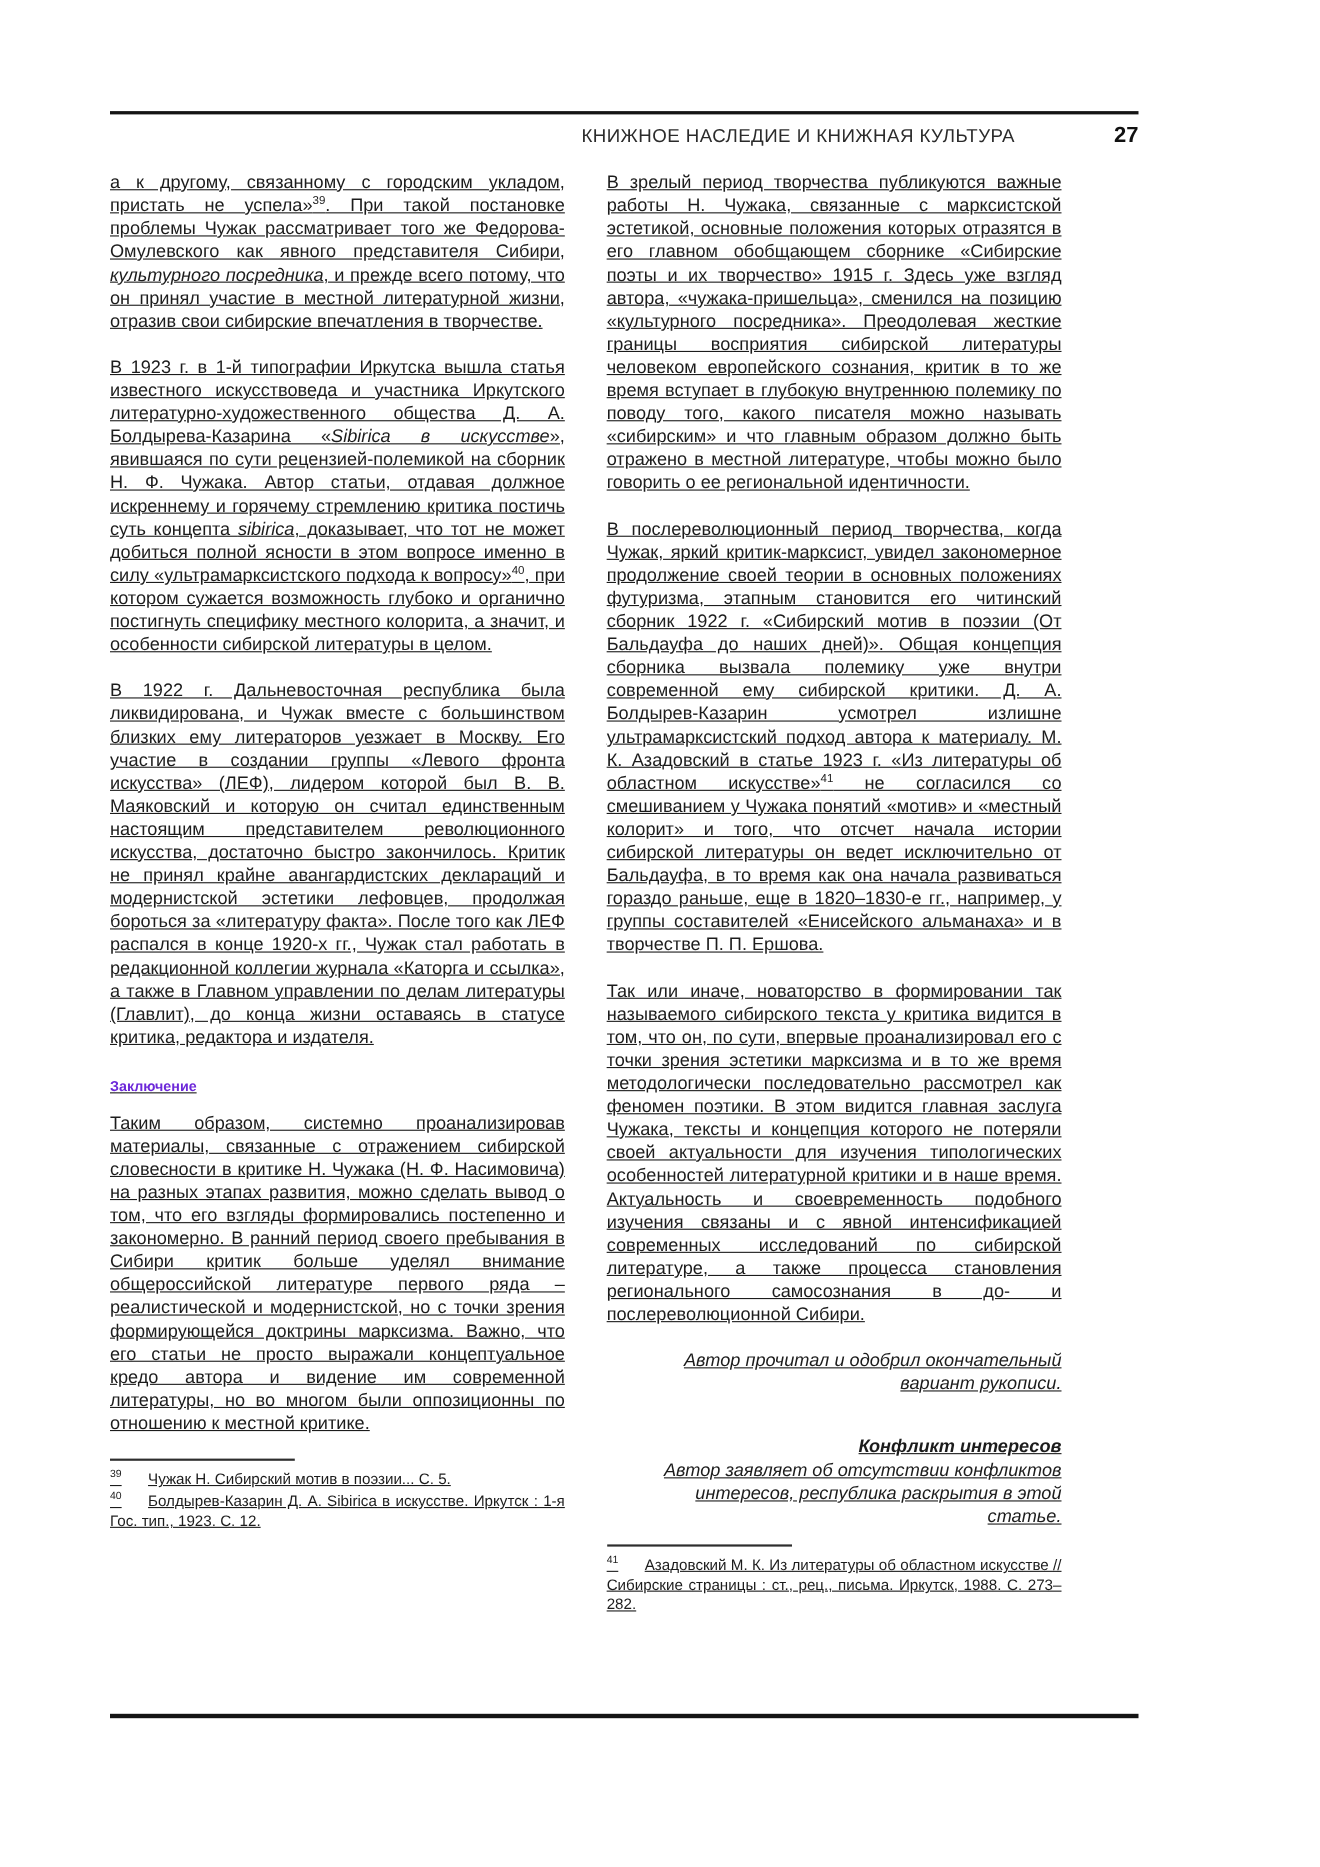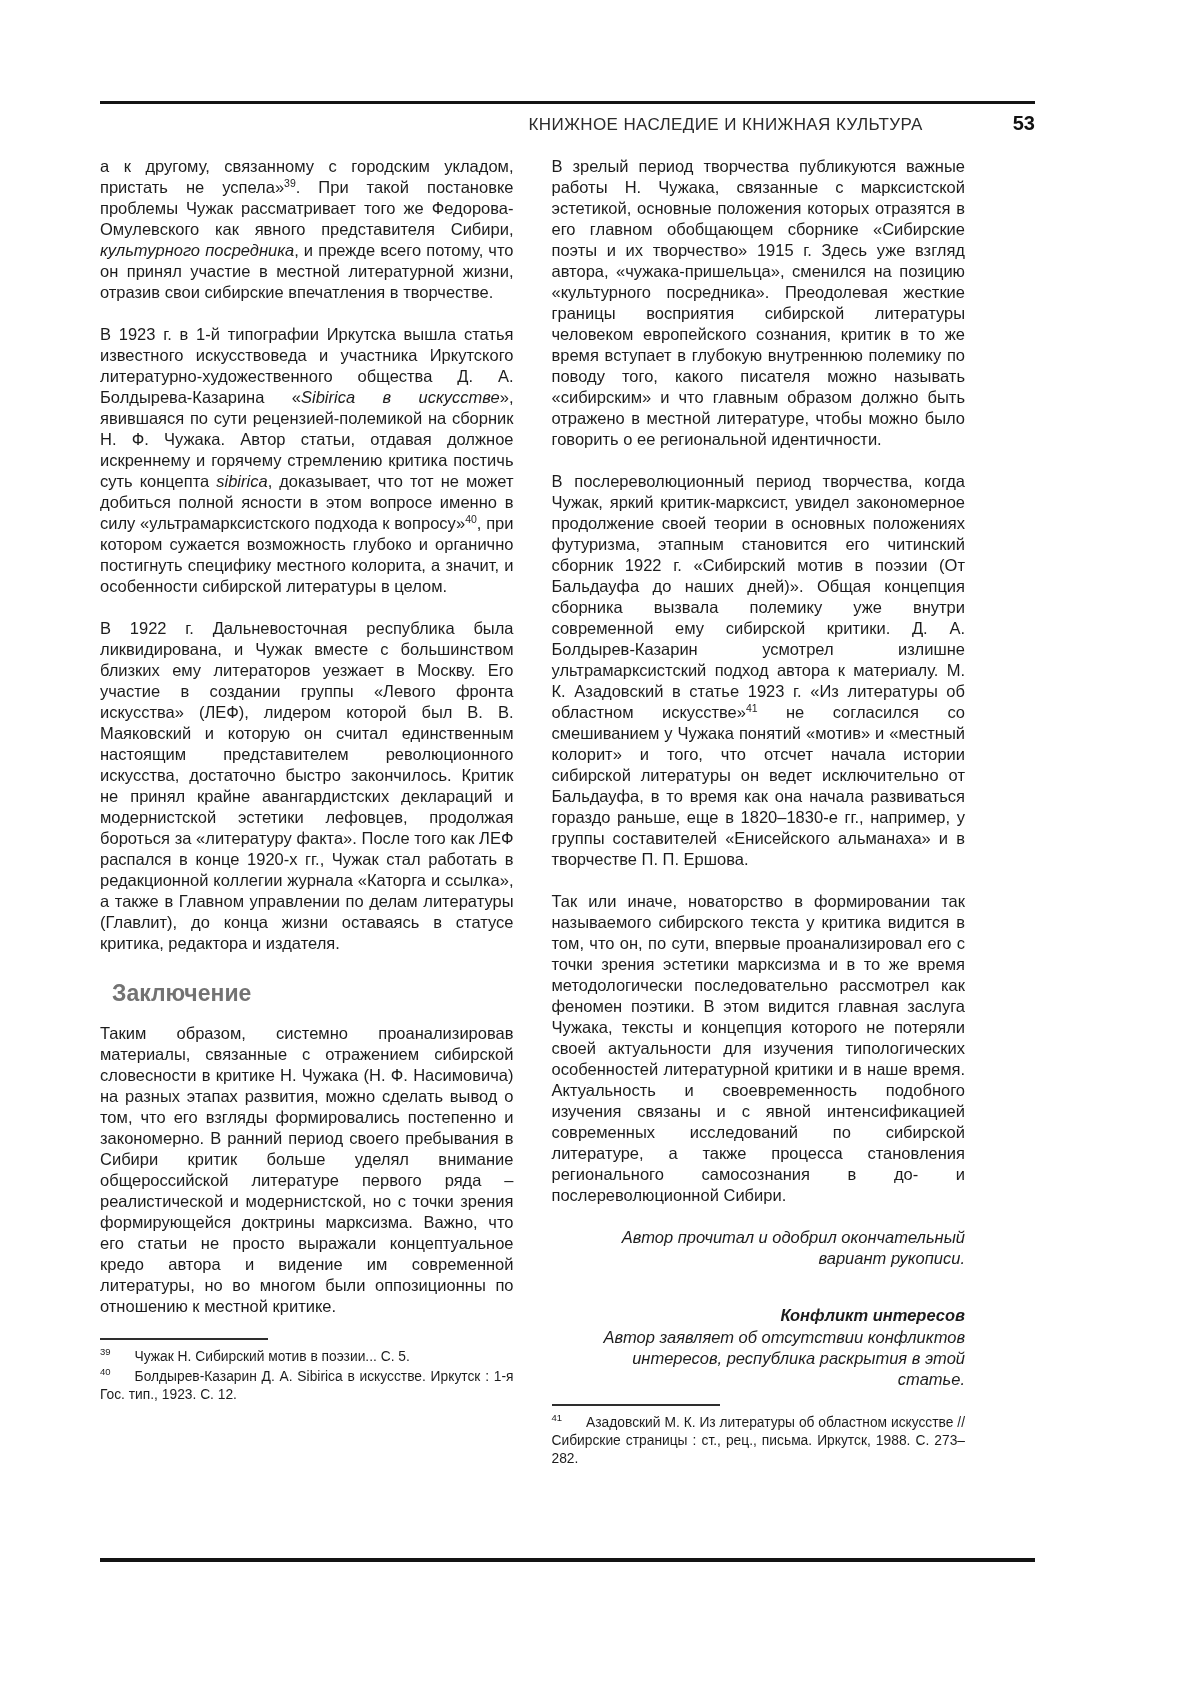--- a/index.html
+++ b/index.html
@@ -38,40 +38,41 @@
     font-weight: bold;
     color: #111;
     margin-left: 46px;
   }
   .columns {
     position: absolute;
     left: 100px; top: 156px;
     width: 865px;
     display: flex;
     gap: 38px;
+    text-decoration: underline;
   }
   .col { flex: 1 1 0; min-width: 0; }
   .para {
     font-size: 16.5px;
     line-height: 21px;
     text-align: justify;
     margin-bottom: 21px;
     hyphens: auto;
   }
   .seg-i { font-style: italic; }
   .seg-sup {
     font-size: 10.5px;
     vertical-align: super;
     line-height: 0;
   }
   .section-heading {
-    font-size: 23px;
+    font-size: 13px;
     font-weight: bold;
-    color: #737373;
-    margin: 26px 0 16px 12px;
+    color: #6d28d9;
+    margin: 26px 0 16px 0;
   }
   .closing-note, .conflict-heading, .conflict-text {
     font-size: 16.5px;
     line-height: 21px;
     font-style: italic;
     text-align: right;
   }
   .closing-note { margin-top: 2px; }
   .conflict-heading { font-weight: bold; margin-top: 36px; margin-bottom: 1px; }
   .conflict-text { max-width: 400px; margin-left: auto; }
@@ -104,21 +105,21 @@
 </style>
 </head>
 <body>
 
 <div class="page">
 
   <div class="top-rule"></div>
 
   <div class="header-row">
     <span class="running-head">КНИЖНОЕ НАСЛЕДИЕ И КНИЖНАЯ КУЛЬТУРА</span>
-    <span class="page-number">53</span>
+    <span class="page-number">27</span>
   </div>
 
   <div class="columns">
 
     <section class="col">
       <p class="para"><span>а к другому, связанному с городским укладом, пристать не успела»</span><span class="seg-sup">39</span><span>. При такой постановке проблемы Чужак рассматривает того же Федорова-Омулевского как явного представителя Сибири, </span><span class="seg-i">культурного посредника</span><span>, и прежде всего потому, что он принял участие в местной литературной жизни, отразив свои сибирские впечатления в творчестве.</span></p>
       <p class="para"><span>В 1923 г. в 1-й типографии Иркутска вышла статья известного искусствоведа и участника Иркутского литературно-художественного общества Д. А. Болдырева-Казарина «</span><span class="seg-i">Sibirica в искусстве</span><span>», явившаяся по сути рецензией-полемикой на сборник Н. Ф. Чужака. Автор статьи, отдавая должное искреннему и горячему стремлению критика постичь суть концепта </span><span class="seg-i">sibirica</span><span>, доказывает, что тот не может добиться полной ясности в этом вопросе именно в силу «ультрамарксистского подхода к вопросу»</span><span class="seg-sup">40</span><span>, при котором сужается возможность глубоко и органично постигнуть специфику местного колорита, а значит, и особенности сибирской литературы в целом.</span></p>
       <p class="para"><span>В 1922 г. Дальневосточная республика была ликвидирована, и Чужак вместе с большинством близких ему литераторов уезжает в Москву. Его участие в создании группы «Левого фронта искусства» (ЛЕФ), лидером которой был В. В. Маяковский и которую он считал единственным настоящим представителем революционного искусства, достаточно быстро закончилось. Критик не принял крайне авангардистских деклараций и модернистской эстетики лефовцев, продолжая бороться за «литературу факта». После того как ЛЕФ распался в конце 1920-х гг., Чужак стал работать в редакционной коллегии журнала «Каторга и ссылка», а также в Главном управлении по делам литературы (Главлит), до конца жизни оставаясь в статусе критика, редактора и издателя.</span></p>
       <h2 class="section-heading">Заключение</h2>
       <p class="para"><span>Таким образом, системно проанализировав материалы, связанные с отражением сибирской словесности в критике Н. Чужака (Н. Ф. Насимовича) на разных этапах развития, можно сделать вывод о том, что его взгляды формировались постепенно и закономерно. В ранний период своего пребывания в Сибири критик больше уделял внимание общероссийской литературе первого ряда – реалистической и модернистской, но с точки зрения формирующейся доктрины марксизма. Важно, что его статьи не просто выражали концептуальное кредо автора и видение им современной литературы, но во многом были оппозиционны по отношению к местной критике.</span></p>

